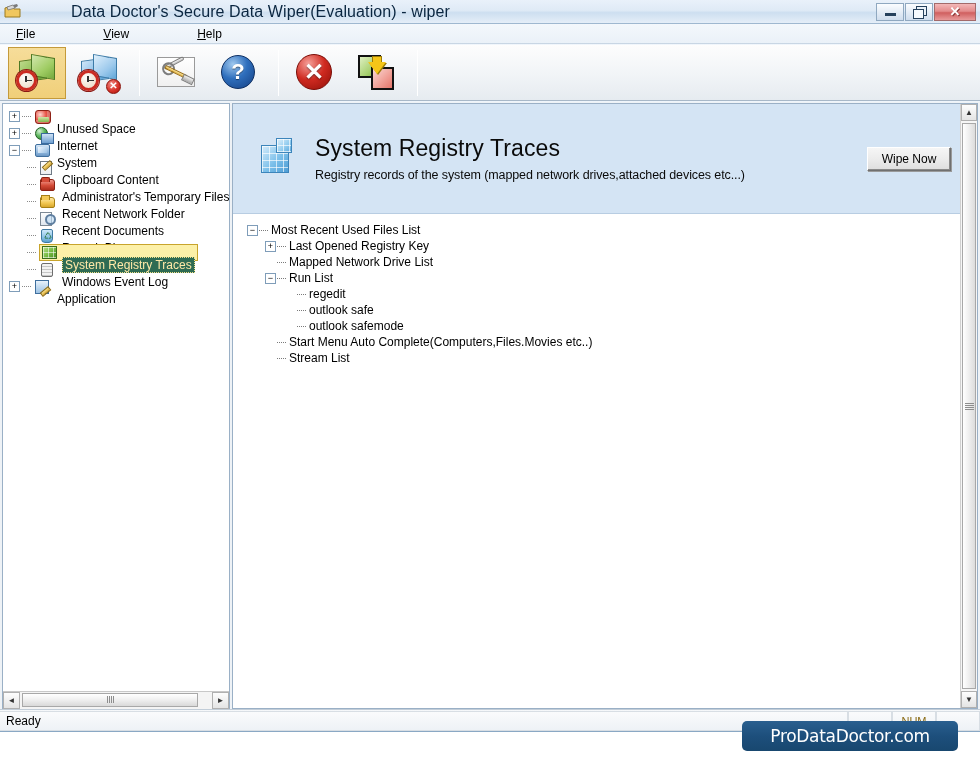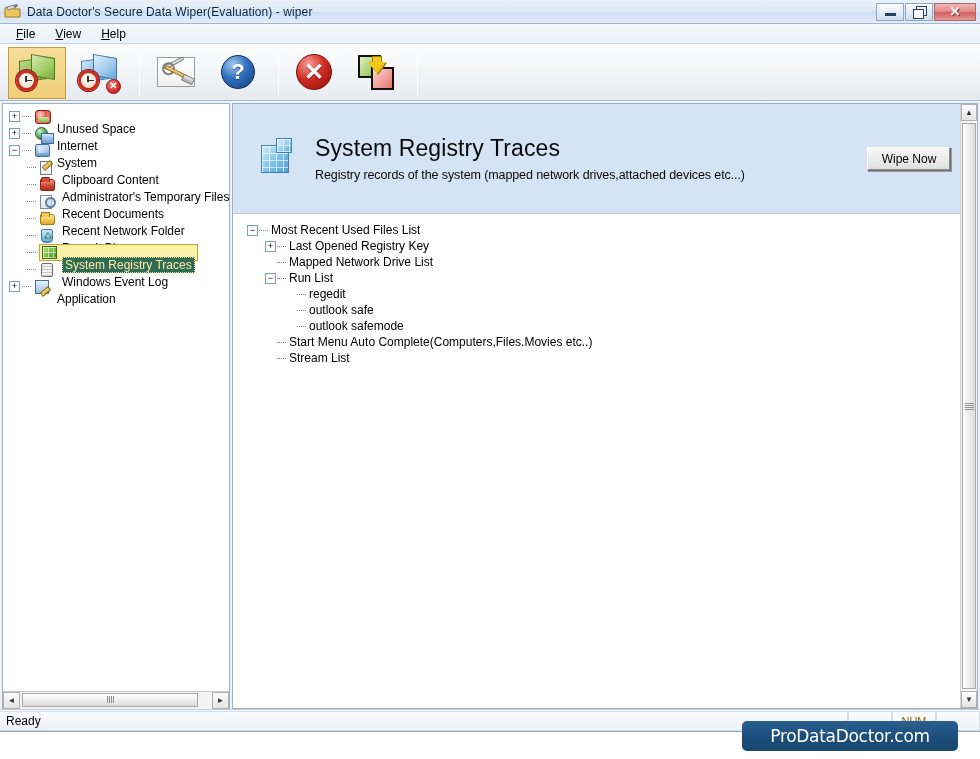--- a/index.html
+++ b/index.html
@@ -30,22 +30,22 @@
     position: absolute; left: 0; top: 0; width: 980px; height: 24px;
     background: linear-gradient(to bottom, #e9f1fa 0%, #dfeaf6 45%, #cddff0 55%, #e5eef8 100%);
     border-bottom: 1px solid #9fb8d0;
     display: flex; align-items: center;
   }
   .title-icon {
     width: 18px; height: 16px; margin-left: 4px; margin-right: 5px;
     position: relative; flex: 0 0 auto;
   }
   .title-text {
-    font-size: 12px; color: #0a2640; letter-spacing: 0.1px;
-    white-space: nowrap; flex: 1 1 auto;
+    font-size: 16px; color: #0a2640; letter-spacing: 0.1px;
+    white-space: nowrap; flex: 1 1 auto; margin-left: 44px;
   }
   .caption-buttons { display: flex; align-items: center; margin-right: 4px; gap: 0; }
   .cap-btn {
     width: 28px; height: 18px;
     border: 1px solid #8fa8c0;
     background: linear-gradient(to bottom, #fbfdff 0%, #e5edf6 50%, #cfdded 100%);
     display: flex; align-items: center; justify-content: center;
     margin-left: 1px;
   }
   .cap-btn.close {
@@ -66,21 +66,21 @@
   .cap-close-glyph {
     color: #ffffff; font-size: 13px; font-weight: bold; line-height: 13px;
     text-shadow: 1px 1px 0 #8a3a3a;
   }
 
   
   .menubar {
     position: absolute; left: 0; top: 24px; width: 980px; height: 20px;
     background: linear-gradient(to bottom, #f4f8fc 0%, #eaf1f8 100%);
     border-bottom: 1px solid #c8d6e4;
-    display: flex; align-items: center; padding-left: 6px;
+    display: flex; align-items: center; padding-left: 6px; gap: 48px;
   }
   .menu-item {
     font-size: 12px; color: #000; padding: 1px 10px; cursor: default;
     white-space: nowrap;
   }
   .menu-item u { text-decoration: underline; }
 
   
   .toolbar {
     position: absolute; left: 0; top: 45px; width: 980px; height: 56px;
@@ -661,31 +661,31 @@
             <div class="dots"></div>
             <div class="ticon">
                 <div class="ti ti-redfolder"></div>
               </div>
             <div class="tlabel">Administrator's Temporary Files</div>
           </div>
 
           <div class="tnode indent2">
             <div class="dots"></div>
             <div class="ticon">
+                <div class="ti ti-openfolder"></div>
+              </div>
+            <div class="tlabel">Recent Network Folder</div>
+          </div>
+
+          <div class="tnode indent2">
+            <div class="dots"></div>
+            <div class="ticon">
                 <div class="ti ti-doc"></div>
               </div>
             <div class="tlabel">Recent Documents</div>
-          </div>
-
-          <div class="tnode indent2">
-            <div class="dots"></div>
-            <div class="ticon">
-                <div class="ti ti-openfolder"></div>
-              </div>
-            <div class="tlabel">Recent Network Folder</div>
           </div>
 
           <div class="tnode indent2">
             <div class="dots"></div>
             <div class="ticon">
                 <div class="ti ti-bin"></div>
               </div>
             <div class="tlabel">RecycleBin</div>
           </div>
 

